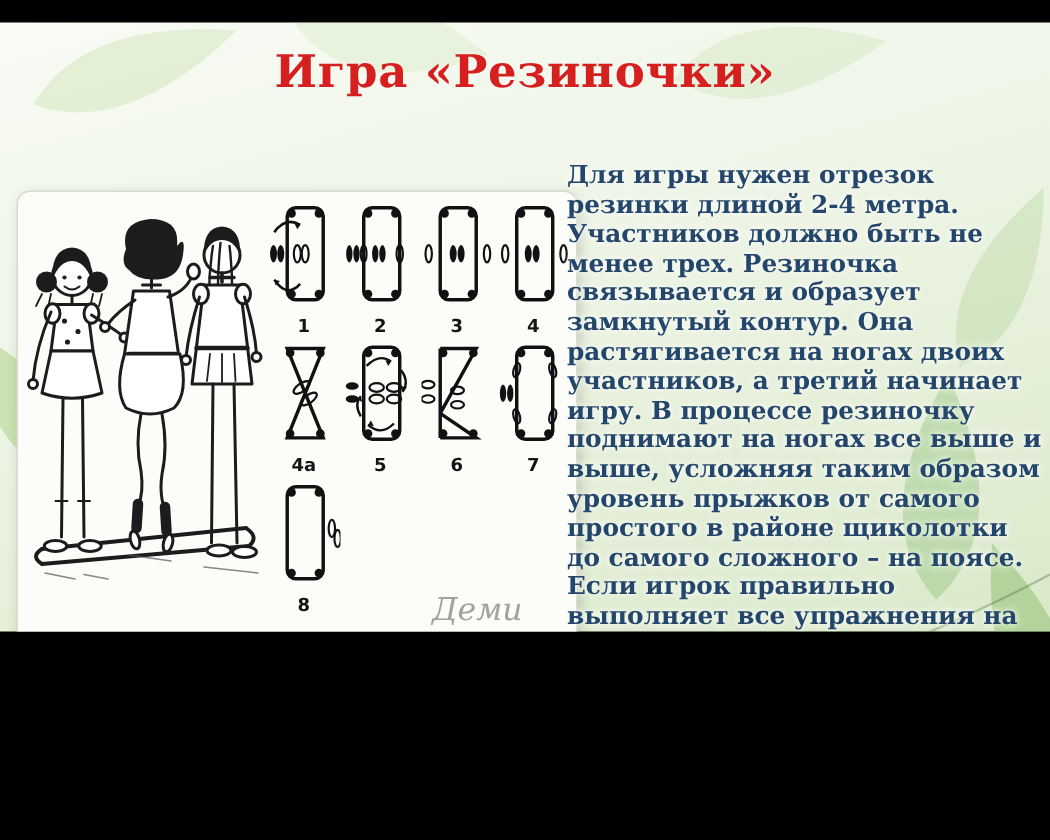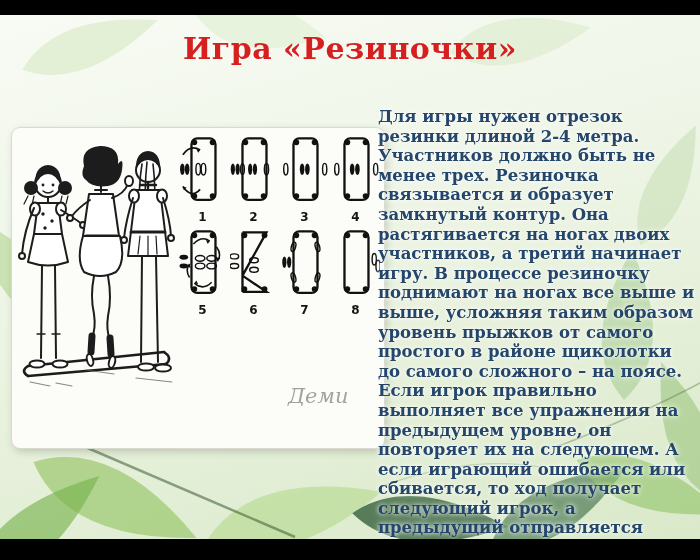--- a/index.html
+++ b/index.html
@@ -5,21 +5,21 @@
   html,body{margin:0;padding:0;}
   body{
     width:700px;height:560px;position:relative;overflow:hidden;
     background:#000;
     font-family:"DejaVu Serif","Liberation Serif",serif;
   }
   .bar{position:absolute;left:0;width:700px;background:#000;}
   .bar.top{top:0;height:15px;}
   .bar.bottom{top:539px;height:21px;}
   .slide{
-    position:absolute;left:0;top:15px;width:700px;height:524px;overflow:hidden;
+    position:absolute;left:0;top:15px;width:700px;height:406px;overflow:hidden;
     background:linear-gradient(165deg,#f8fbf4 0%,#f0f6e9 35%,#e6f0da 65%,#d9e9c9 100%);
   }
   .bg-leaves{position:absolute;left:0;top:0;width:700px;height:524px;}
   .slide-title{
     position:absolute;left:0;top:16px;width:700px;text-align:center;
     font-size:30px;font-weight:bold;color:#d6201f;letter-spacing:.5px;
     text-shadow:0 0 3px rgba(255,255,255,.6);
   }
   .panel{
     position:absolute;left:12px;top:113px;width:372px;height:320px;
@@ -30,21 +30,21 @@
   .diagram-grid{
     position:absolute;left:166px;top:8px;width:202px;
     display:grid;grid-template-columns:repeat(4,1fr);column-gap:2px;row-gap:6px;
   }
   .dcell{display:flex;flex-direction:column;align-items:center;}
   .dlabel{
     font-family:"DejaVu Sans","Liberation Sans",sans-serif;
     font-size:12px;font-weight:bold;color:#141414;line-height:12px;margin-top:1px;
   }
   .watermark{
-    position:absolute;left:276px;top:256px;
+    position:absolute;left:276px;top:266px;
     font-style:italic;font-size:21px;color:#8d8d88;opacity:.8;
     font-family:"DejaVu Serif","Liberation Serif",serif;
     text-align:right;
   }
   .body-text{
     position:absolute;left:378px;top:92px;width:320px;
     text-align:left;font-size:16.5px;line-height:19.6px;font-weight:bold;
     color:#24466b;
     text-shadow:0 0 4px rgba(255,255,255,.9),0 0 8px rgba(255,255,255,.6);
   }
@@ -229,20 +229,32 @@
           <circle cx="16" cy="62" r="3" fill="#111" stroke="none"></circle>
             <circle cx="35" cy="62" r="3" fill="#111" stroke="none"></circle>
           <ellipse cx="5" cy="34" rx="2.2" ry="6" stroke-width="1.5"></ellipse>
           <ellipse cx="21" cy="34" rx="2.4" ry="6" fill="#111" stroke="none"></ellipse>
             <ellipse cx="26.5" cy="34" rx="2.4" ry="6" fill="#111" stroke="none"></ellipse>
           <ellipse cx="45.5" cy="34" rx="2.2" ry="6" stroke-width="1.5"></ellipse>
         </svg>
         <div class="dlabel">4</div>
       </div>
 
+      <div class="dcell">
+        <svg width="48" height="74" viewBox="0 0 50 76" fill="none" stroke="#111" stroke-width="2.4">
+          <path d="M13 3 L38 3 L13 65 L38 65 Z"></path>
+          <circle cx="15" cy="6" r="3" fill="#111" stroke="none"></circle>
+            <circle cx="36" cy="6" r="3" fill="#111" stroke="none"></circle>
+          <circle cx="15" cy="62" r="3" fill="#111" stroke="none"></circle>
+            <circle cx="36" cy="62" r="3" fill="#111" stroke="none"></circle>
+          <ellipse cx="23" cy="30" rx="6.5" ry="2.8" stroke-width="1.5" transform="rotate(-35 23 30)"></ellipse>
+          <ellipse cx="28" cy="38" rx="6.5" ry="2.8" stroke-width="1.5" transform="rotate(-35 28 38)"></ellipse>
+        </svg>
+        <div class="dlabel">4а</div>
+      </div>
 
 
 
       <div class="dcell">
         <svg width="48" height="74" viewBox="0 0 50 76" fill="none" stroke="#111" stroke-width="2.4">
           <rect x="13" y="2" width="25" height="64" rx="6"></rect>
           <circle cx="16" cy="6" r="3" fill="#111" stroke="none"></circle>
             <circle cx="35" cy="6" r="3" fill="#111" stroke="none"></circle>
           <circle cx="16" cy="62" r="3" fill="#111" stroke="none"></circle>
             <circle cx="35" cy="62" r="3" fill="#111" stroke="none"></circle>

